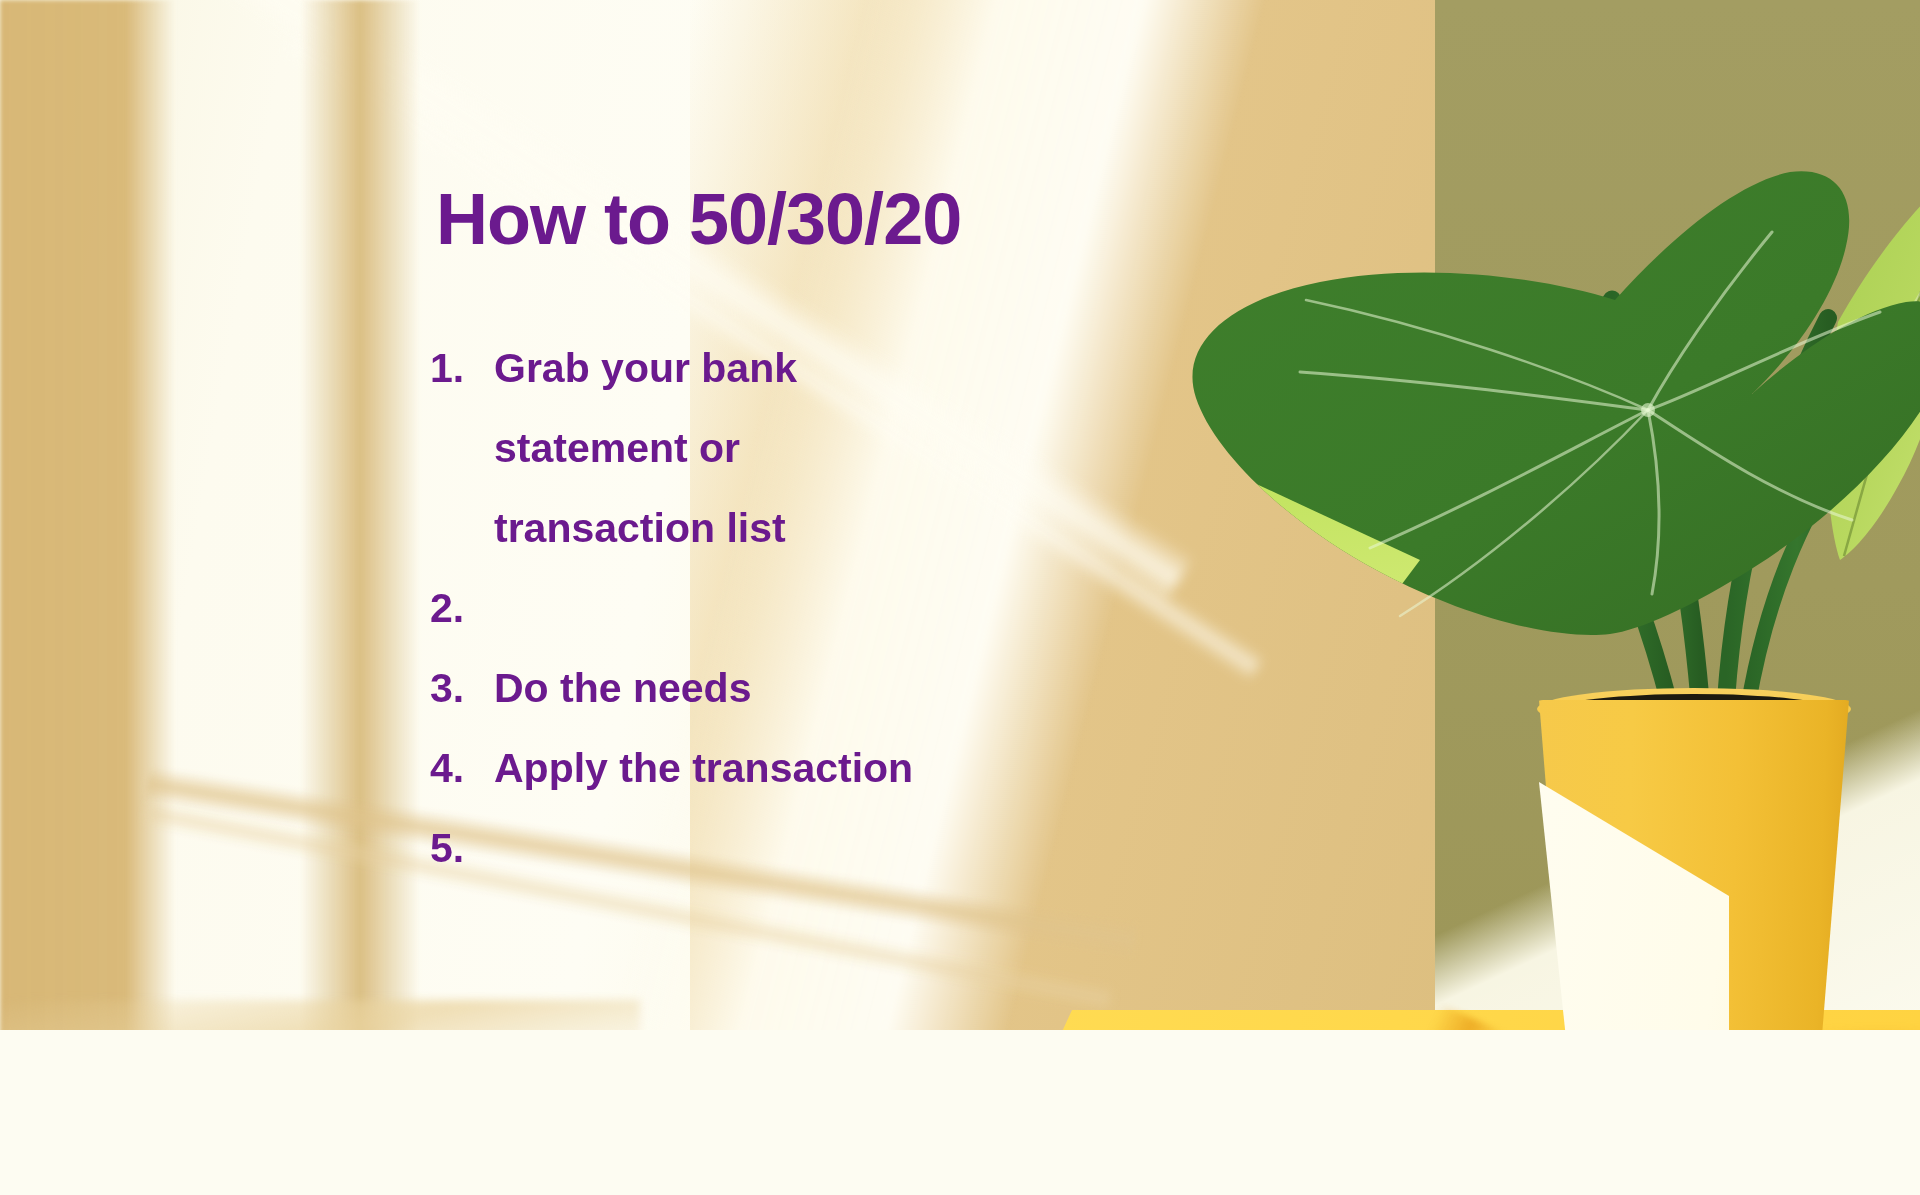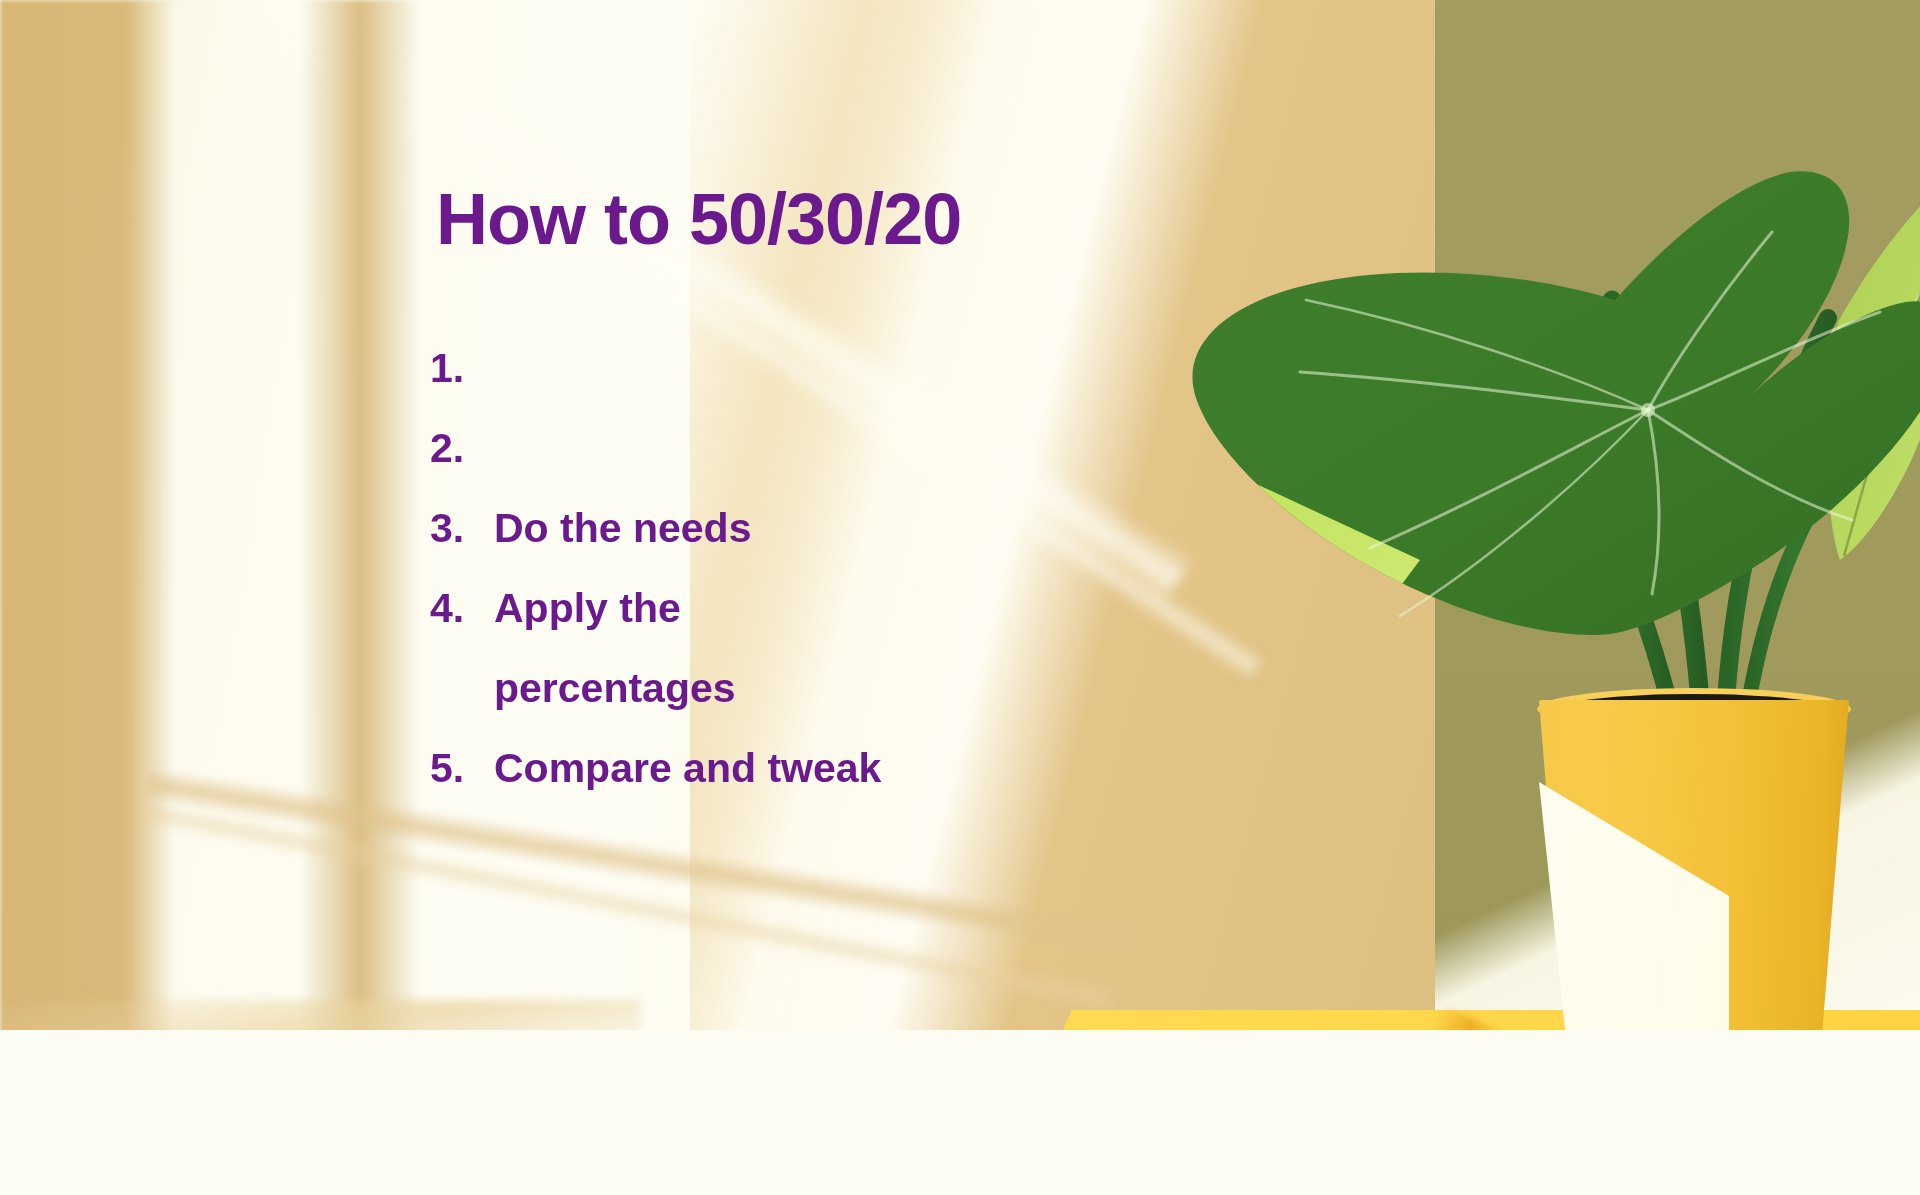--- a/index.html
+++ b/index.html
@@ -405,32 +405,32 @@
     <div class="pot-light"></div>
     <div class="pot-base"></div>
   </div>
 
   <div class="content">
     <div class="title">How to 50/30/20</div>
 
     <ol class="steps">
       <li class="step">
         <span class="step-num">1.</span>
+        <span class="step-text">Grab your bank statement or transaction list</span>
       </li>
       <li class="step">
         <span class="step-num">2.</span>
       </li>
       <li class="step">
         <span class="step-num">3.</span>
         <span class="step-text">Do the needs</span>
       </li>
       <li class="step">
         <span class="step-num">4.</span>
-        <span class="step-text">Apply the percentages</span>
+        <span class="step-text">Apply the transaction</span>
       </li>
       <li class="step">
         <span class="step-num">5.</span>
-        <span class="step-text">Compare and tweak</span>
       </li>
     </ol>
   </div>
 
 </div>
 
 </body></html>

